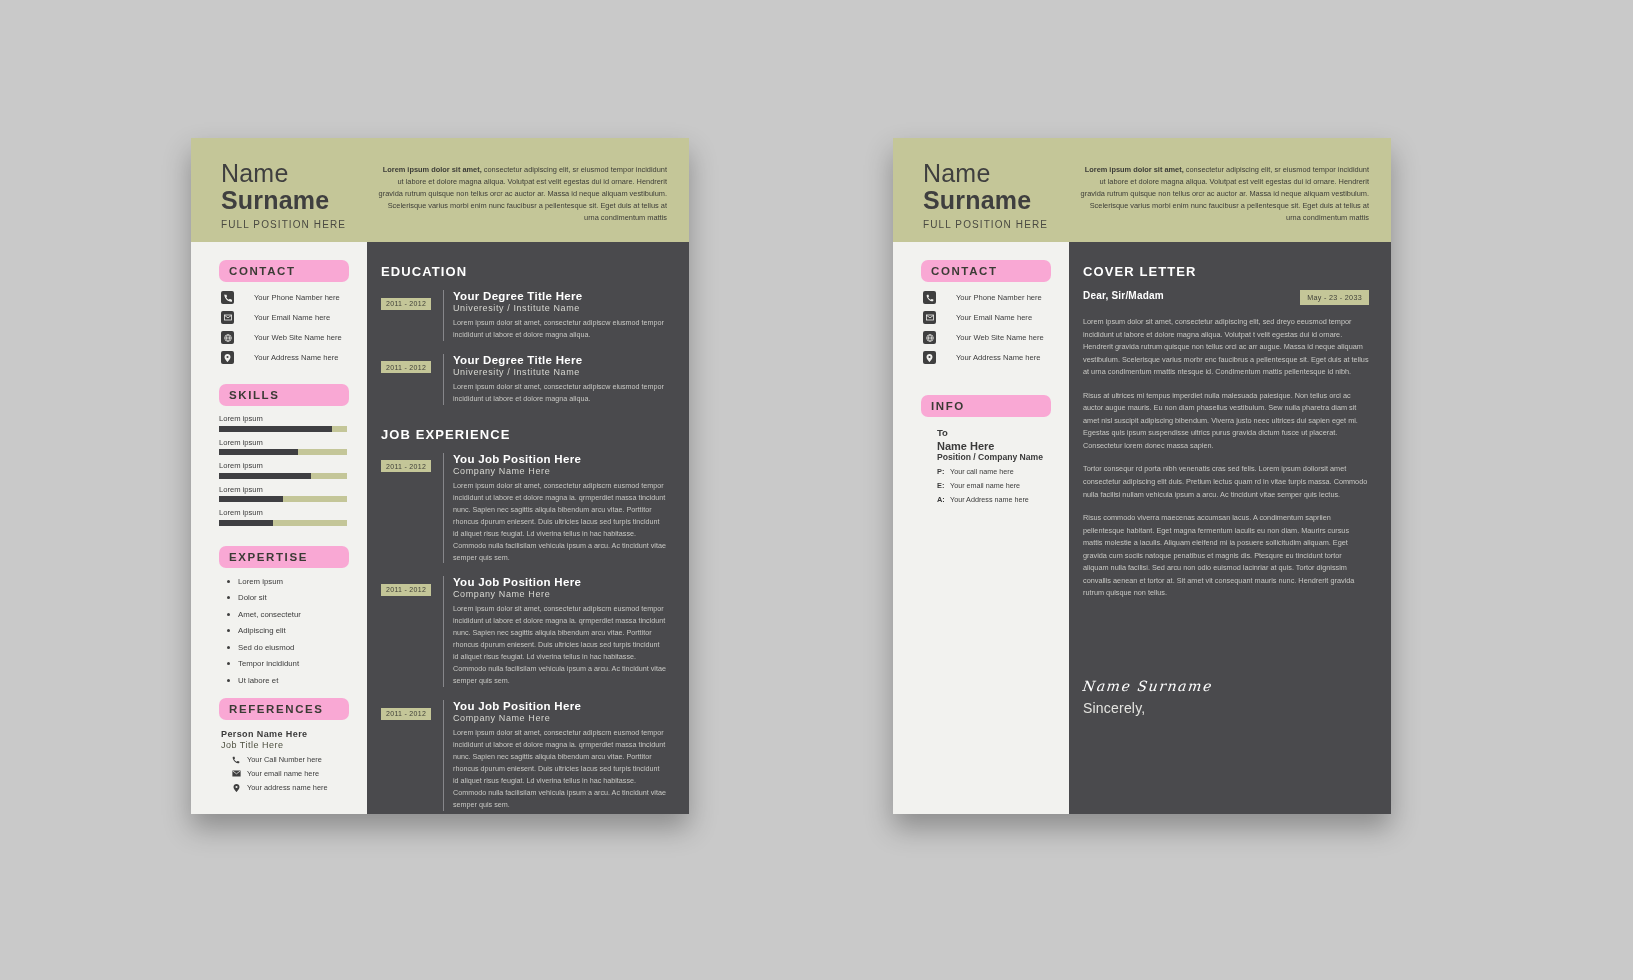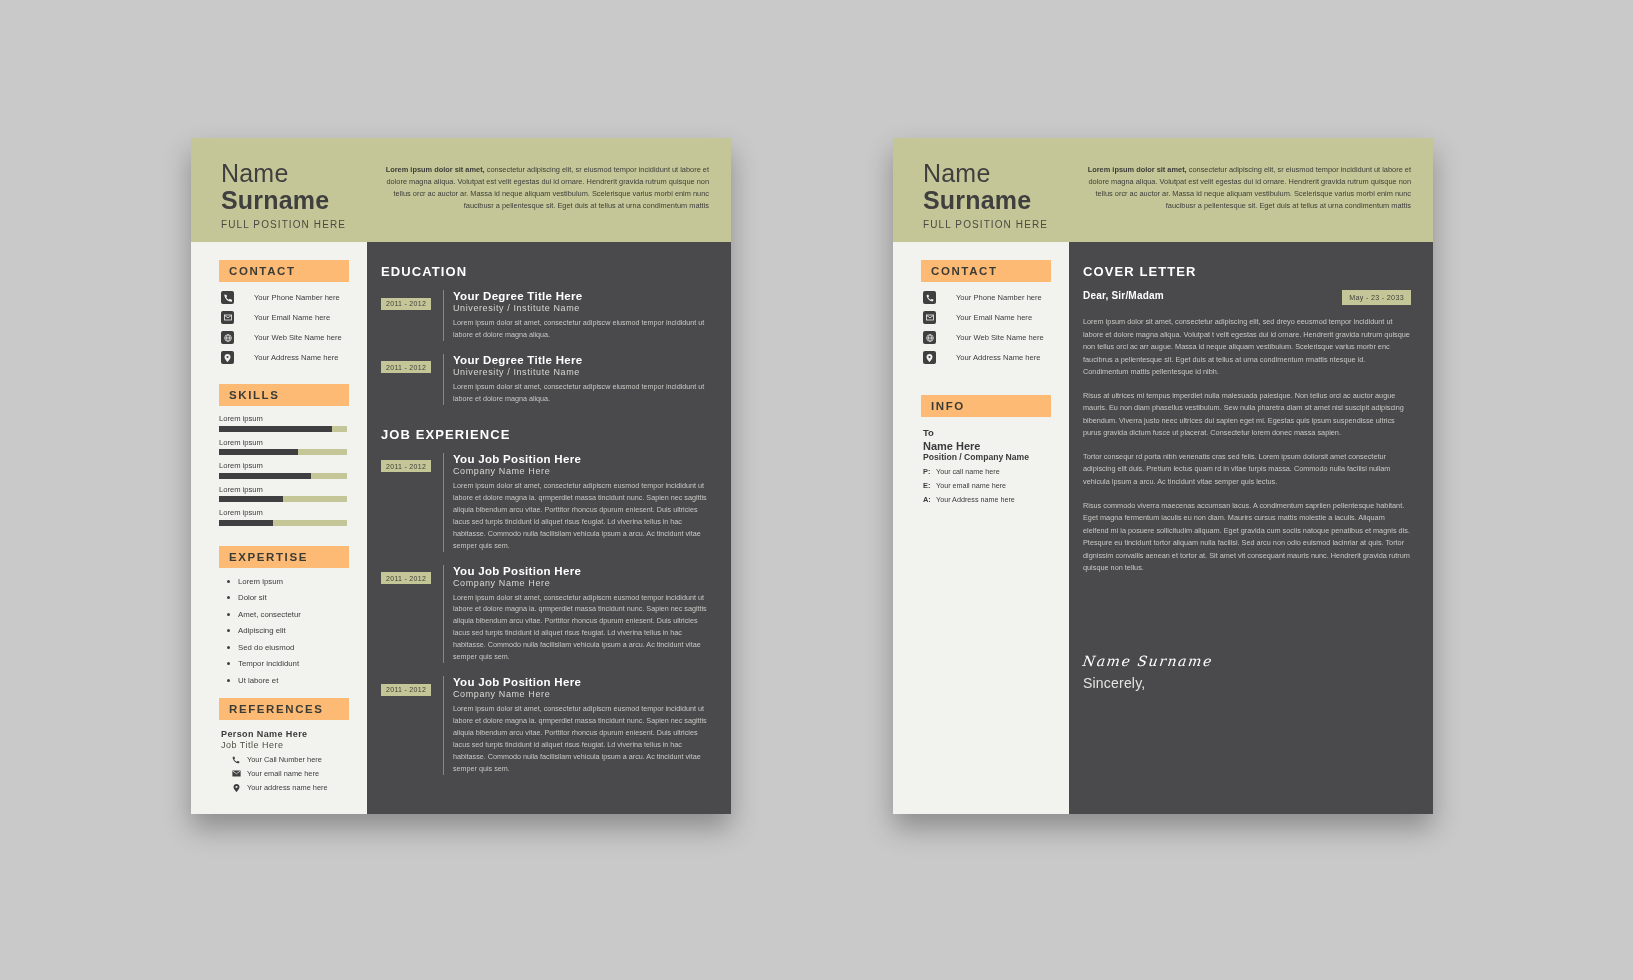--- a/index.html
+++ b/index.html
@@ -5,21 +5,21 @@
   * { margin:0; padding:0; box-sizing:border-box; }
   html,body { width:1633px; height:980px; }
   body {
     background:#c9c9c9;
     font-family:"Liberation Sans", sans-serif;
     position:relative;
     overflow:hidden;
   }
   .page {
     position:absolute;
-    width:540px;
+    width:498px;
     height:676px;
     background:#f2f2ef;
     box-shadow:0 14px 26px rgba(0,0,0,0.30);
   }
   #page-resume { left:191px; top:138px; }
   #page-cover  { left:893px; top:138px; }
 
   
   .hdr {
     display:flex;
@@ -49,25 +49,26 @@
   .body-split { display:flex; height:572px; }
   .side {
     width:176px; background:#f2f2ef; padding:18px 0 0 0;
   }
   .main {
     flex:1; background:#4a4a4d; padding:22px 22px 0 14px;
   }
 
   
   .bar {
-    background:#fdba74;
+    background:#f9a8d4;
     margin:0 18px 0 28px;
     padding:5px 0 5px 10px;
     font-size:11.5px; font-weight:700; color:#3b3b35;
     letter-spacing:1.6px;
+    border-radius:7px;
   }
 
   
   .clist { padding:9px 0 0 30px; }
   .crow { display:flex; align-items:center; margin-bottom:7px;gap:12px; }
   .cico {
     width:13px; height:13px; background:#3f3f3f;
     border-radius:2px; margin-right:8px;
     display:flex; align-items:center; justify-content:center;
     flex:0 0 auto;
@@ -145,21 +146,21 @@
     font-size:7.3px; line-height:1.72; color:#c8c8c4; margin-top:11px;
   }
   .sig {
     font-family:"DejaVu Serif", serif; font-style:italic;
     font-size:14px; color:#ffffff; letter-spacing:1.6px;
     transform:skewX(-8deg);
   }
   .sig-sub { font-size:14px; color:#e4e4e0; margin-top:6px; letter-spacing:.2px; }
 
   
-  .info-body { padding:10px 16px 0 30px; }
+  .info-body { padding:10px 16px 0 44px; }
   .info-to { font-size:9.5px; font-weight:700; color:#3b3b3b; }
   .info-name { font-size:11px; font-weight:700; color:#3b3b3b; margin-top:2px; }
   .info-pos { font-size:8.6px; font-weight:700; color:#3b3b3b; }
   .info-rows { margin-top:5px; }
   .info-row { display:flex; margin-bottom:5px; }
   .info-key { width:13px; font-size:7.4px; font-weight:700; color:#3b3b3b; flex:0 0 auto; }
   .info-val { font-size:7.2px; color:#3c3c3c; }
 </style>
 </head>
 <body>

